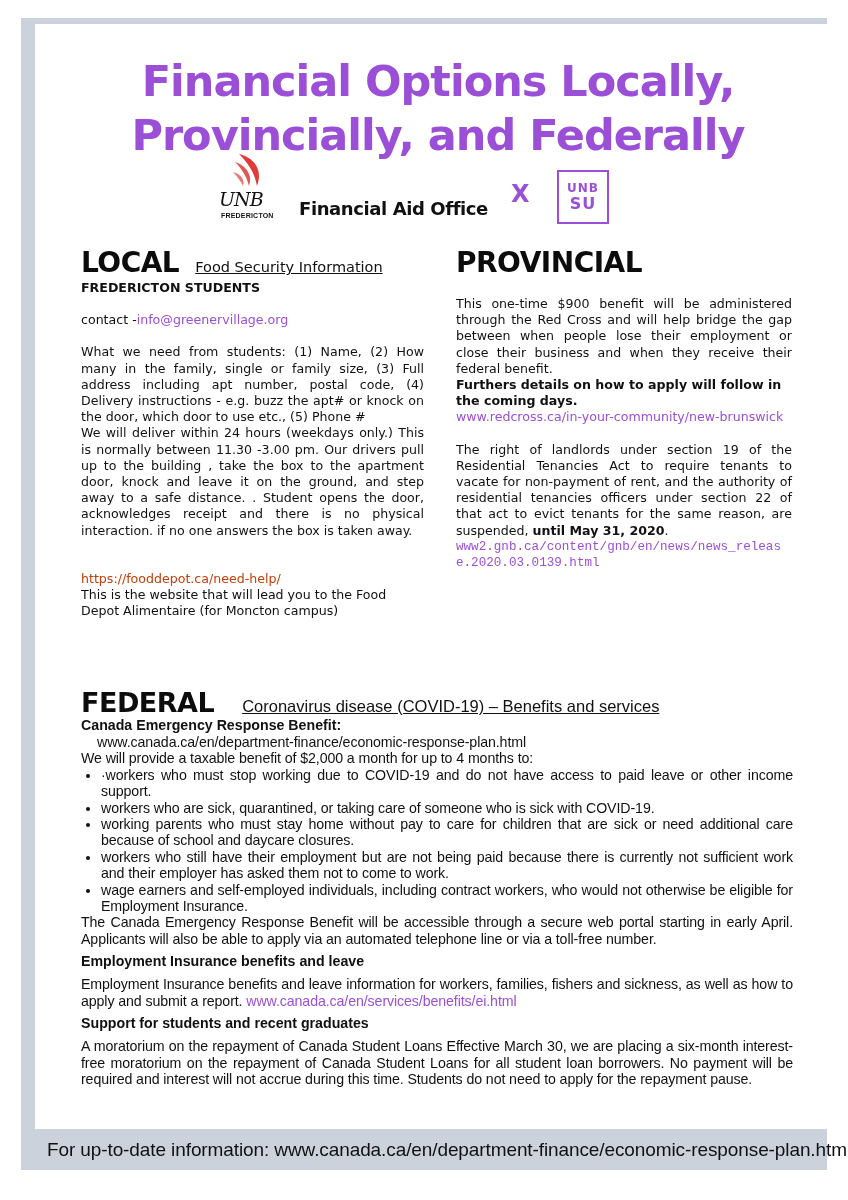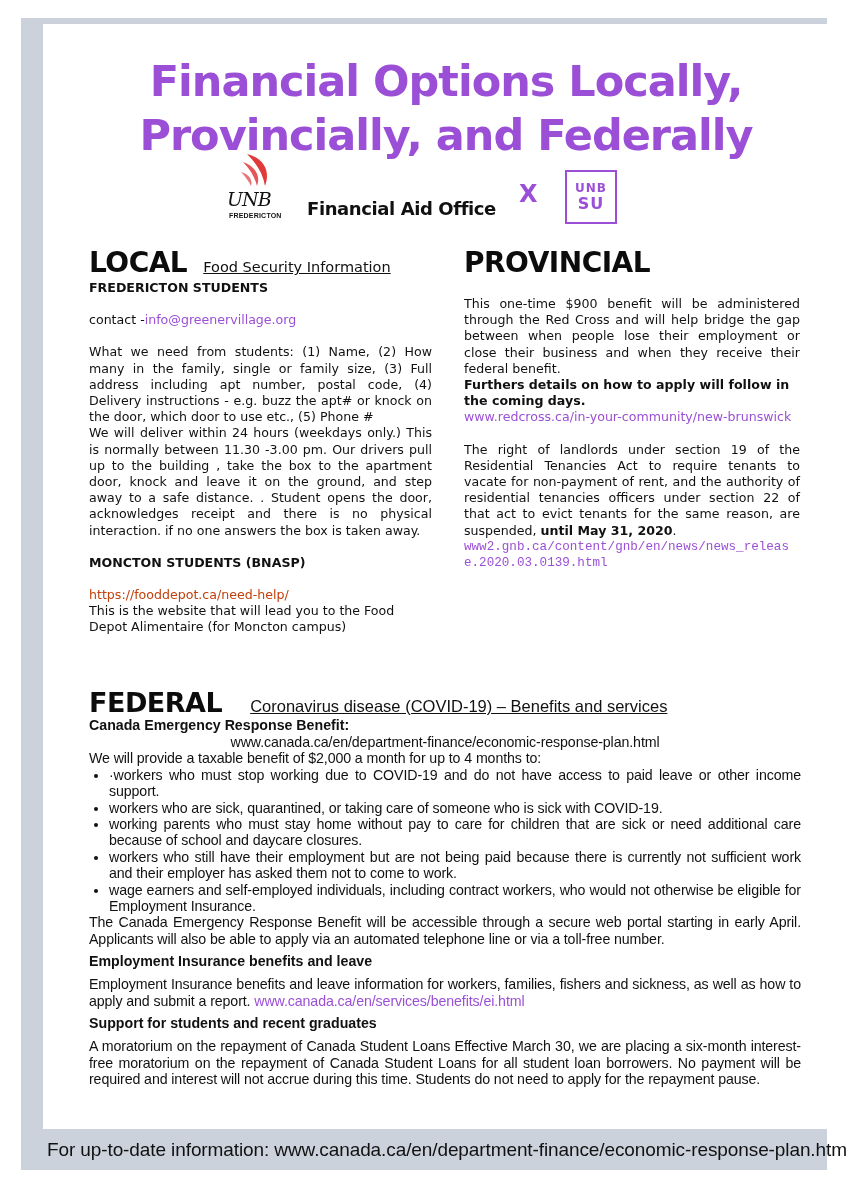--- a/index.html
+++ b/index.html
@@ -1,20 +1,20 @@
 <!DOCTYPE html>
 <html><head>
 <meta charset="utf-8">
 <style>
   html, body { margin:0; padding:0; background:#ffffff; }
   body { width:848px; height:1200px; position:relative; overflow:hidden;
          font-family:"DejaVu Sans", sans-serif; color:#111; }
   .frame { position:absolute; left:21px; top:18px; width:806px; height:1152px;
            background:#cbd2dc; }
-  .inner { position:absolute; left:22px; top:6px; width:794px; height:1105px; background:#fff; }
+  .inner { position:absolute; left:14px; top:6px; width:794px; height:1105px; background:#fff; }
   .footer { position:absolute; left:0; top:1111px; width:806px; height:41px;
             display:flex; align-items:center; justify-content:center;
             font-family:"Liberation Sans", sans-serif; font-size:19px; color:#111; letter-spacing:-0.1px;padding-left:25px; }
   .title { position:absolute; left:0; top:30px; width:806px; text-align:center;
            color:#9b4fd6; font-family:"DejaVu Sans", sans-serif; font-weight:bold;
            font-size:43px; line-height:54px; letter-spacing:-1px; }
   .logos { position:absolute; top:130px; left:0; width:806px; height:70px; }
   .unb-logo { position:absolute; left:184px; top:4px; width:60px; height:66px; }
   .unb-text { position:absolute; left:0; top:30px; font-family:"DejaVu Serif", serif; font-style:italic;
               font-size:19px; color:#111; letter-spacing:-1px; }
@@ -88,21 +88,20 @@
       </div>
       <div class="body-text bold">FREDERICTON STUDENTS</div>
       <div class="gap"></div>
       <p class="p body-text">
         <span>contact -</span><a class="purple">info@greenervillage.org</a>
       </p>
       <div class="gap"></div>
       <p class="p body-text">What we need from students: (1) Name, (2) How many in the family, single or family size, (3) Full address including apt number, postal code, (4) Delivery instructions - e.g. buzz the apt# or knock on the door, which door to use etc., (5) Phone #</p>
       <p class="p body-text">We will deliver within 24 hours (weekdays only.) This is normally between 11.30 -3.00 pm. Our drivers pull up to the building , take the box to the apartment door, knock and leave it on the ground, and step away to a safe distance.  . Student opens the door, acknowledges receipt and there is no physical interaction. if no one answers the box is taken away.</p>
       <div class="gap"></div>
-      <div class="body-text bold">MONCTON STUDENTS (BNASP)</div>
       <div class="gap"></div>
       <a class="body-text" style="display:block;color:#c2410c;">https://fooddepot.ca/need-help/</a>
       <p class="p body-text" style="text-align:left;">This is the website that will lead you to the Food Depot Alimentaire (for Moncton campus)</p>
     </div>
 
     <div class="provincial">
       <div class="head">
         <span class="sec-h">PROVINCIAL</span>
       </div>
       <div class="gap"></div>
@@ -115,21 +114,21 @@
       </p>
       <a class="body-text purple" style="display:block;text-align:left;word-break:break-all;font-family:Liberation Mono, monospace;">www2.gnb.ca/content/gnb/en/news/news_release.2020.03.0139.html</a>
     </div>
 
     <div class="federal">
       <div class="head">
         <span class="sec-h fed-h">FEDERAL</span>
         <a class="fed-sub">Coronavirus disease (COVID-19) – Benefits and services</a>
       </div>
       <div class="fed-bold">Canada Emergency Response Benefit:</div>
-      <a class="fed-text purple" style="display:block;text-align:center;">www.canada.ca/en/department-finance/economic-response-plan.html</a>
+      <a class="fed-text purple" style="display:block;text-align:left;margin-left:16px;">www.canada.ca/en/department-finance/economic-response-plan.html</a>
       <div class="fed-text">We will provide a taxable benefit of $2,000 a month for up to 4 months to:</div>
       <ul class="bullets fed-text">
         <li>·workers who must stop working due to COVID-19 and do not have access to paid leave or other income support.</li>
         <li>workers who are sick, quarantined, or taking care of someone who is sick with COVID-19.</li>
         <li>working parents who must stay home without pay to care for children that are sick or need additional care because of school and daycare closures.</li>
         <li>workers who still have their employment but are not being paid because there is currently not sufficient work and their employer has asked them not to come to work.</li>
         <li>wage earners and self-employed individuals, including contract workers, who would not otherwise be eligible for Employment Insurance.</li>
       </ul>
       <div class="fed-text">The Canada Emergency Response Benefit will be accessible through a secure web portal starting in early April. Applicants will also be able to apply via an automated telephone line or via a toll-free number.</div>
       <div class="fed-spacer"></div>

